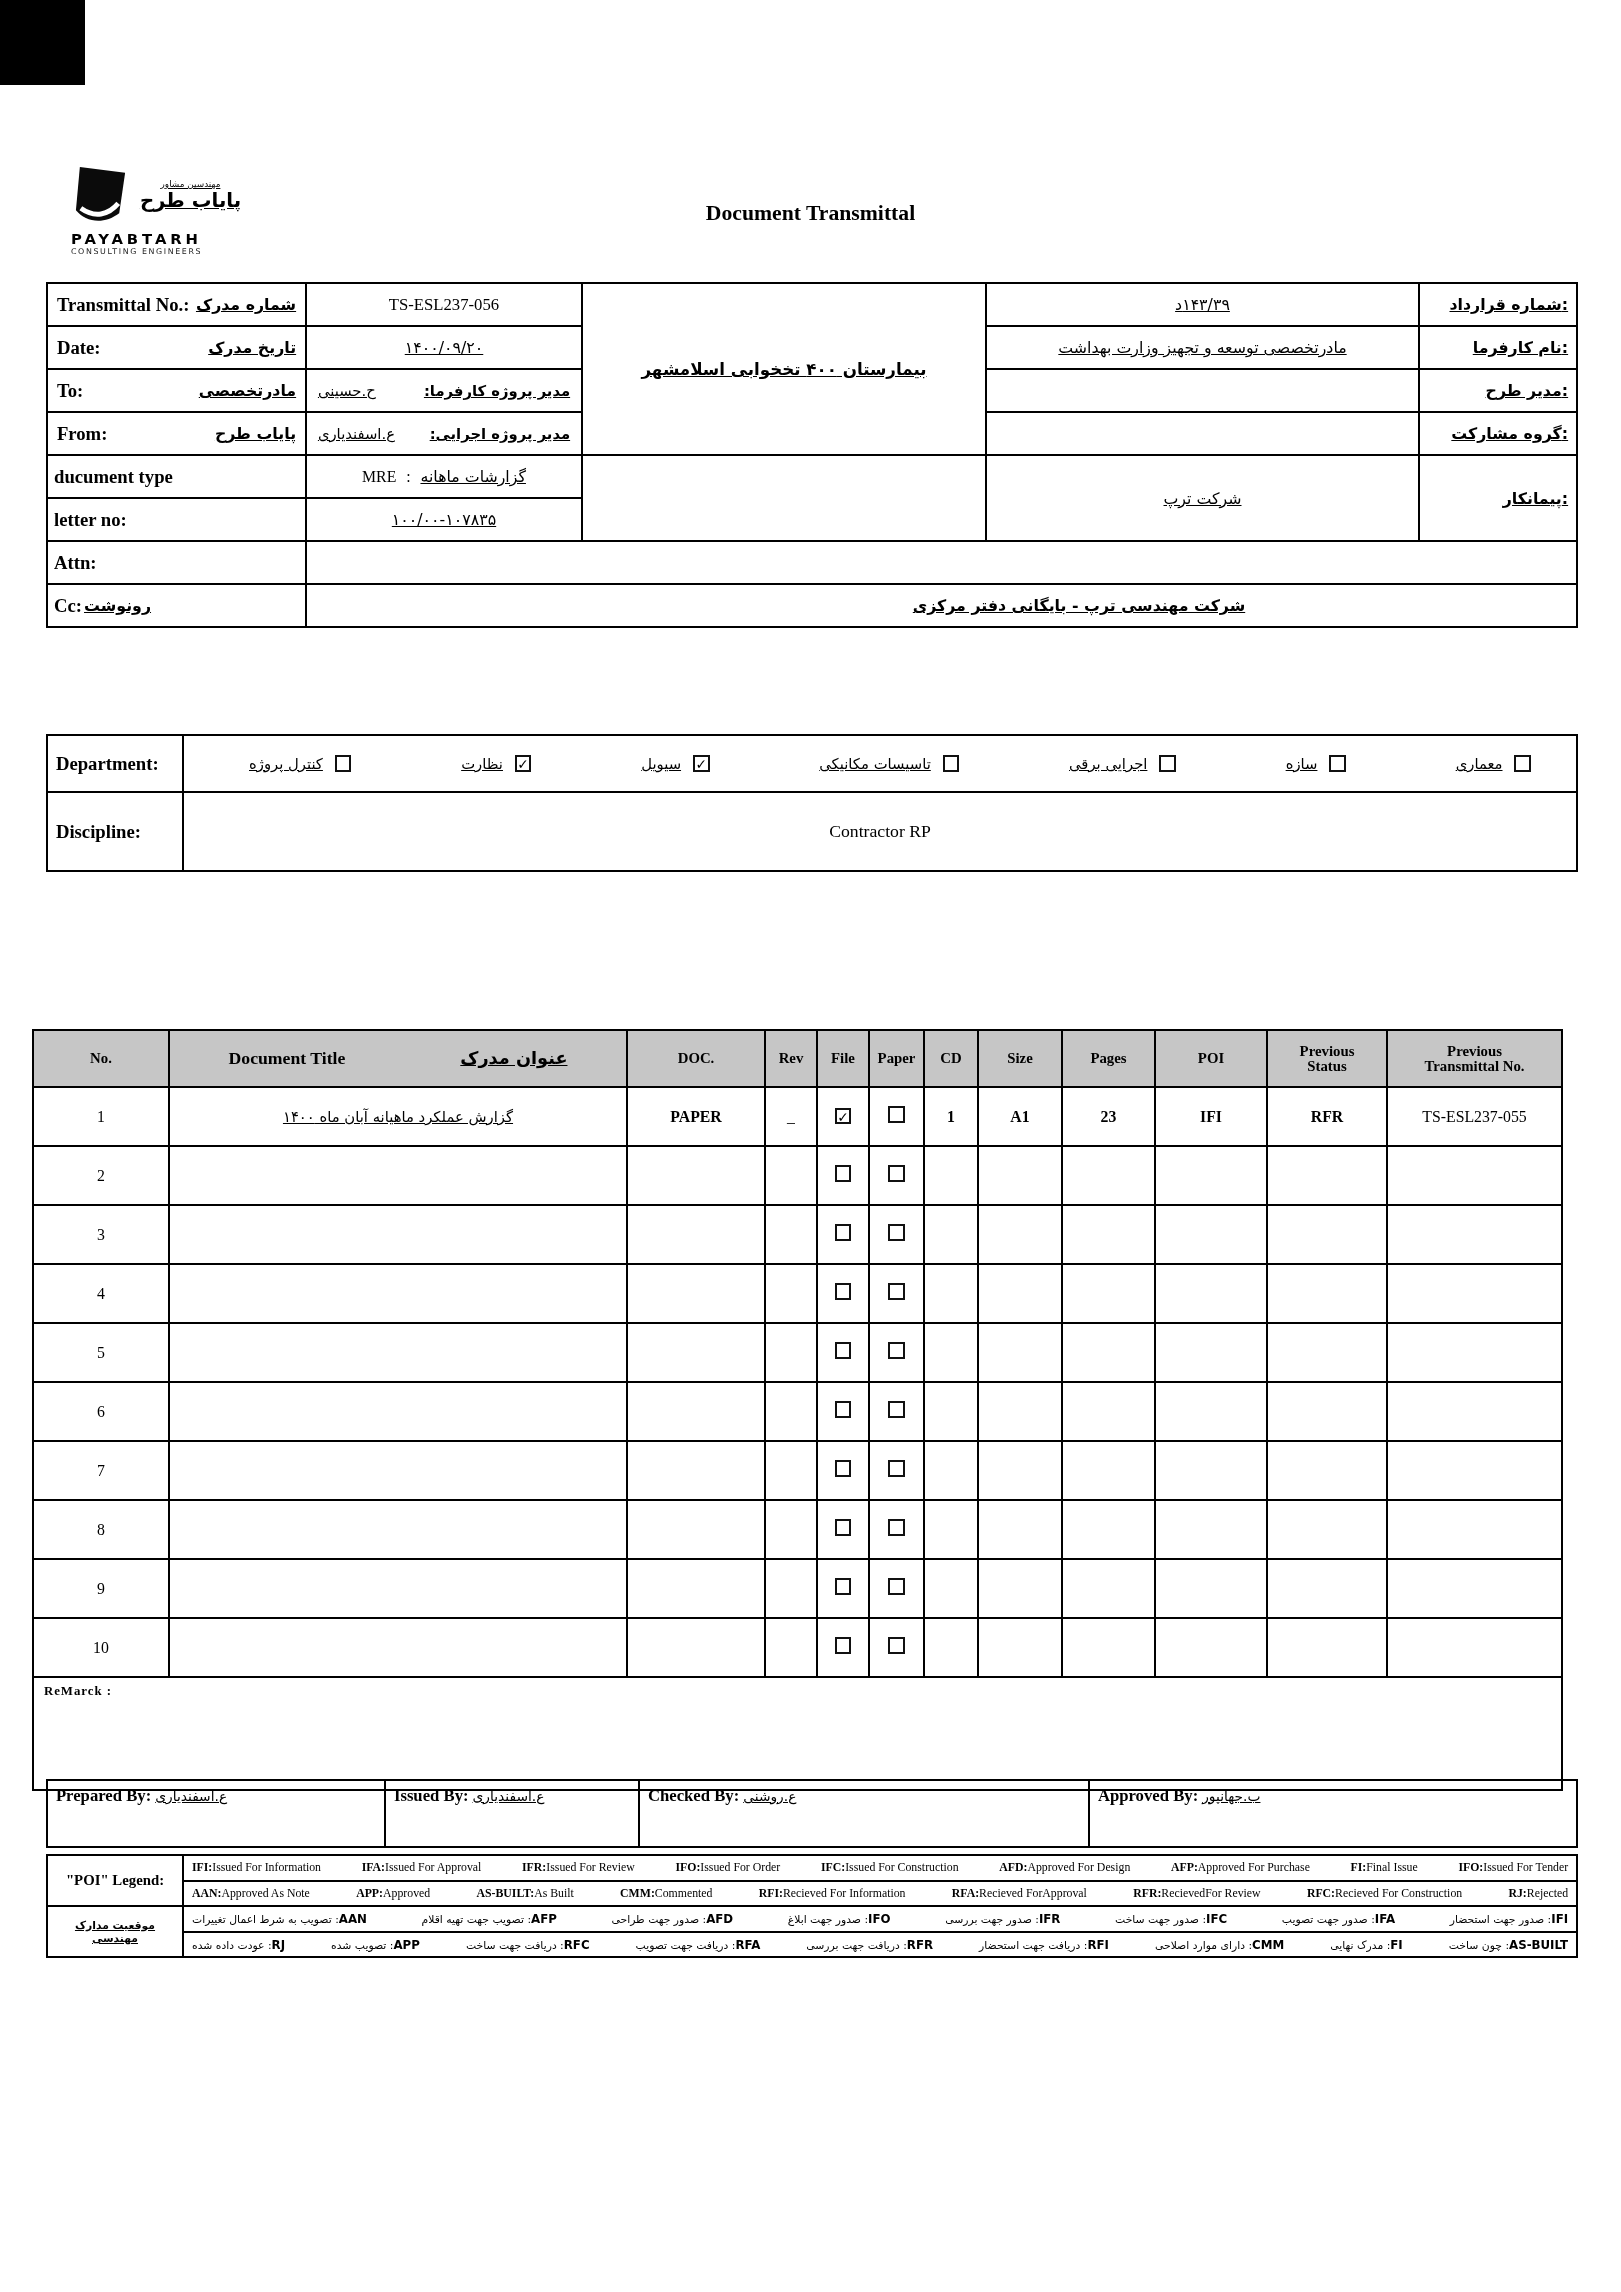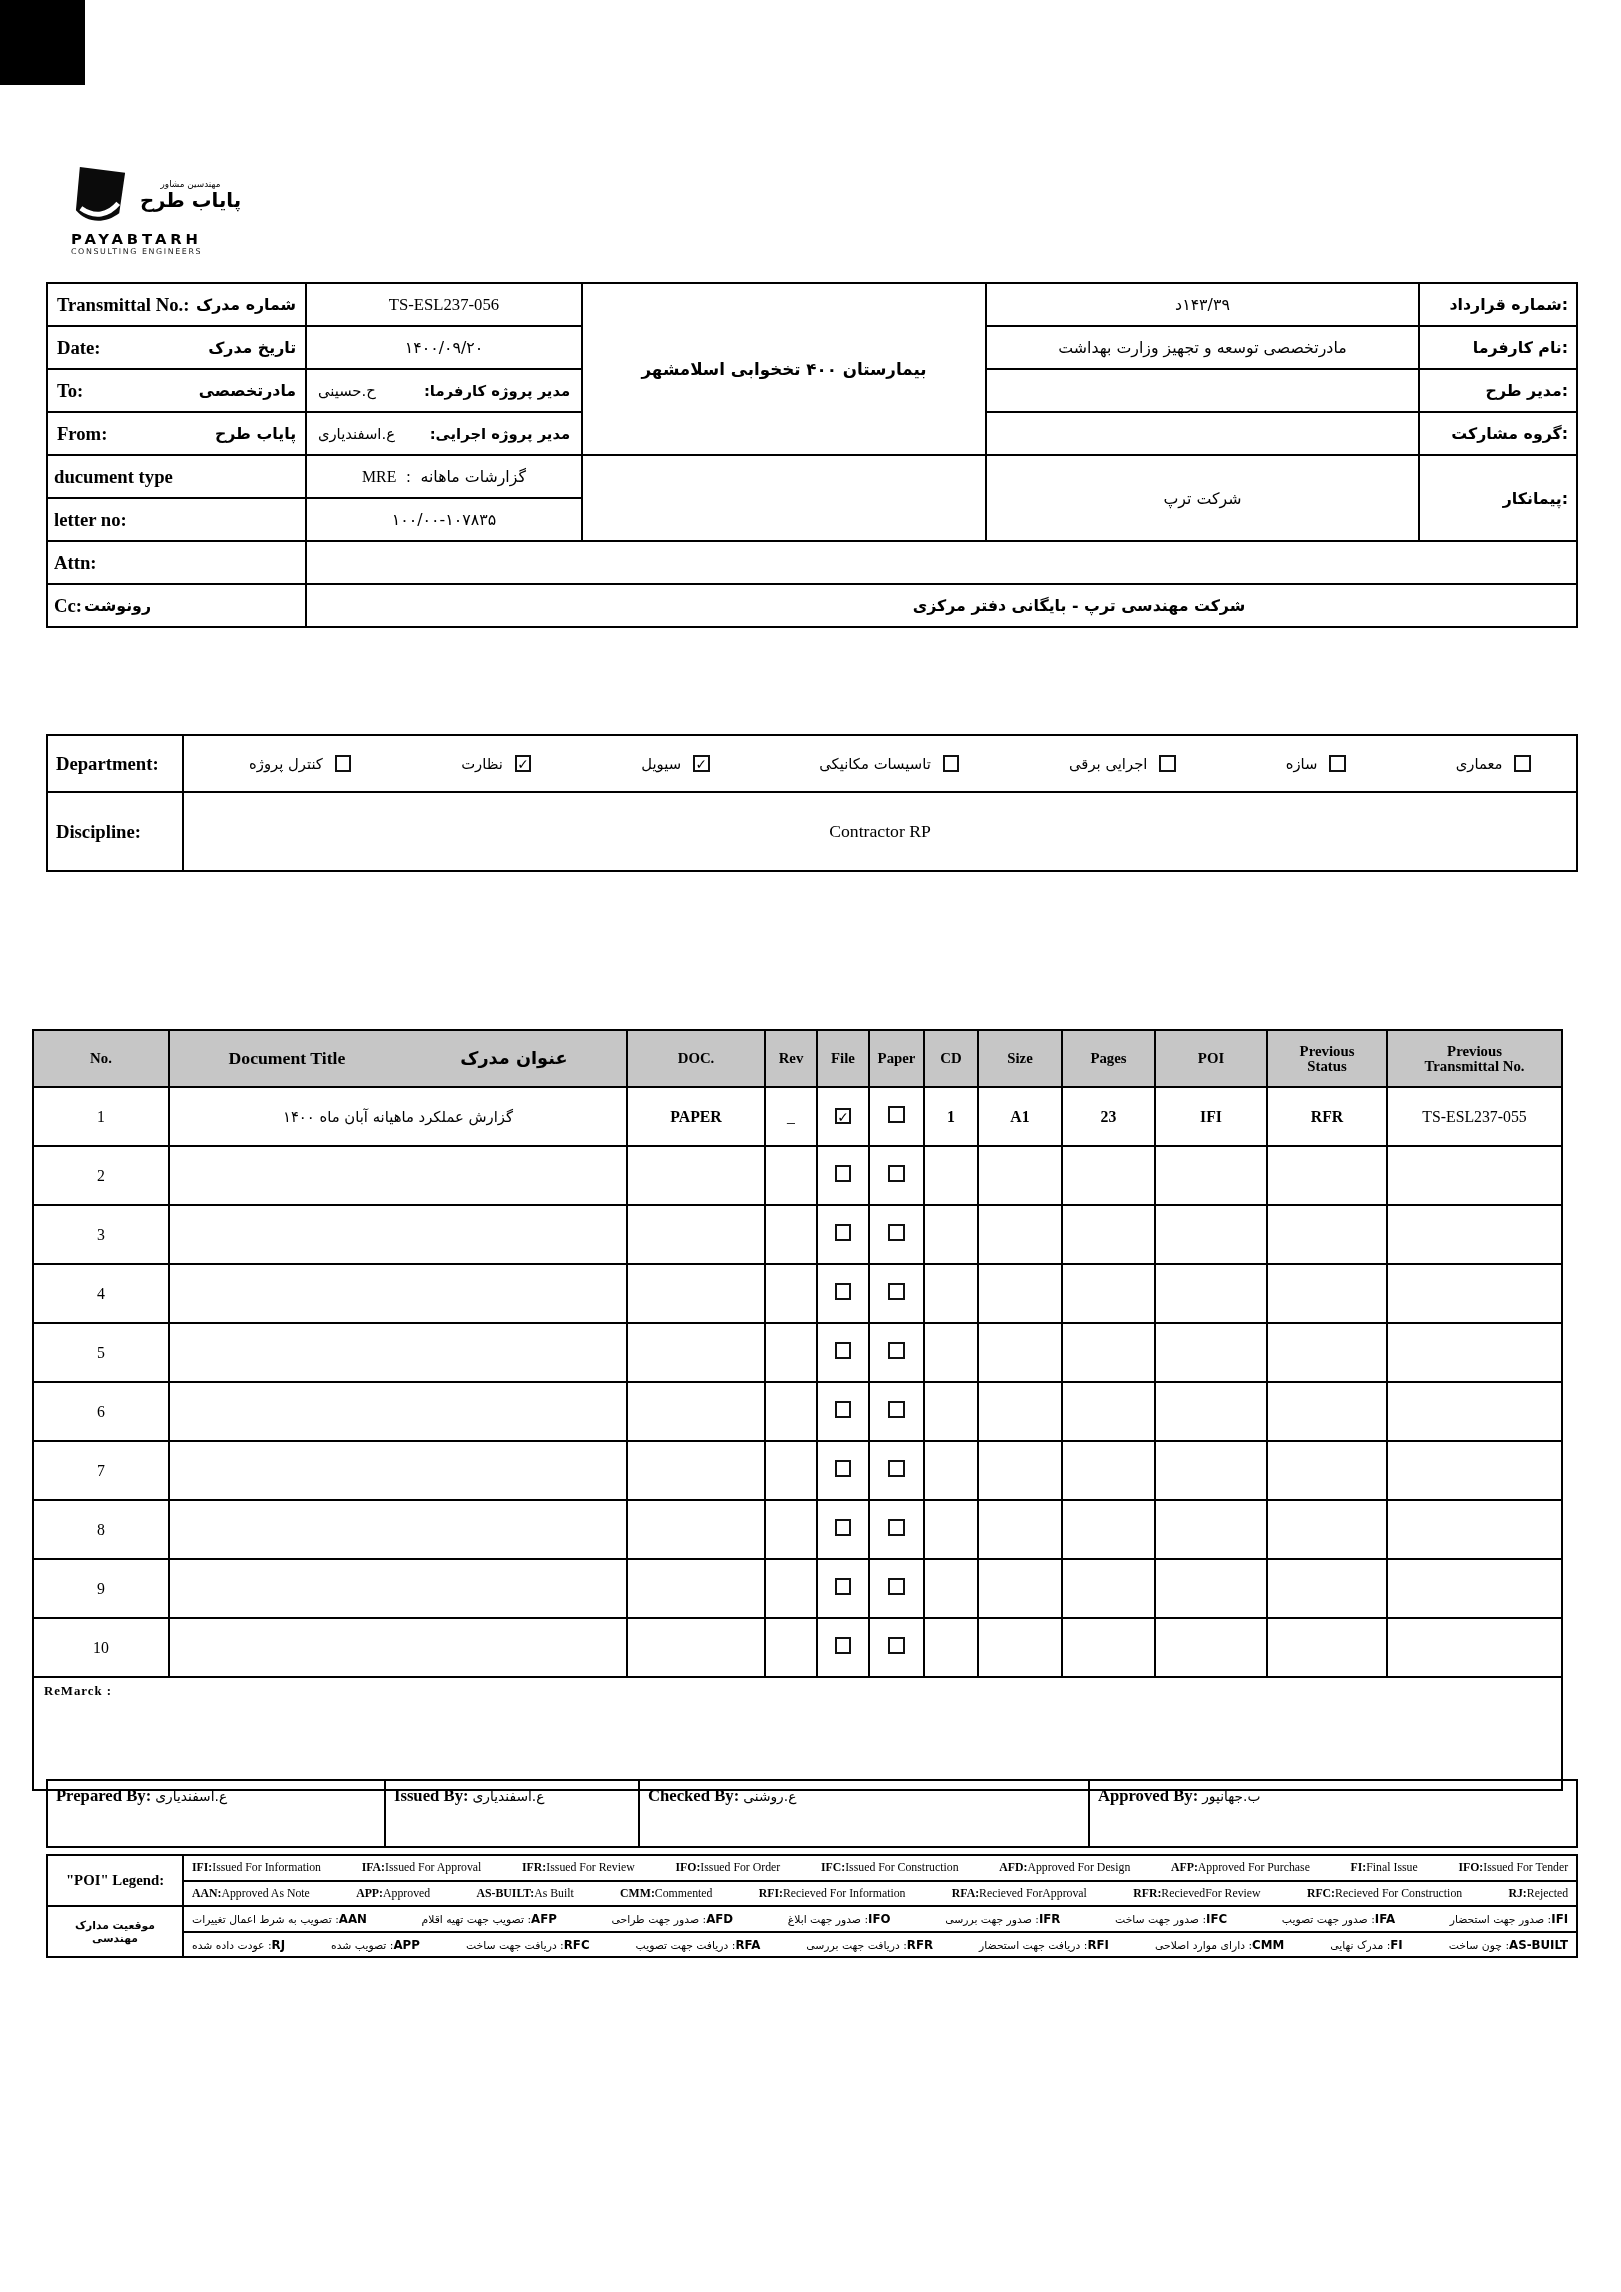--- a/index.html
+++ b/index.html
@@ -1,18 +1,18 @@
 <!DOCTYPE html>
 <html><head>
 <meta charset="utf-8">
 <style>
   html,body{margin:0;padding:0;background:#fff;}
   .page{position:relative;width:1621px;height:2292px;background:#fff;overflow:hidden;
         font-family:"Liberation Serif","DejaVu Serif",serif;color:#000;}
-  .fa{font-family:"DejaVu Sans",sans-serif;}
+  .fa{font-family:"DejaVu Sans",sans-serif;text-decoration:underline;}
   .b{font-weight:bold;}
   .sm{font-size:13.8px;}
 
   
   .scan-corner{position:absolute;left:0;top:0;width:85px;height:85px;background:#000;}
 
   
   .logo{position:absolute;left:71px;top:164px;width:227px;}
   .logo-top{display:flex;align-items:center;gap:7.9px;}
   .logo-fa-block{text-align:center;}
@@ -102,20 +102,21 @@
       </svg>
       <div class="logo-fa-block">
         <div class="logo-tagline fa">مهندسین مشاور</div>
         <div class="logo-brand-fa fa">پایاب طرح</div>
       </div>
     </div>
     <div class="logo-en">PAYABTARH</div>
     <div class="logo-sub">CONSULTING ENGINEERS</div>
   </div>
 
+  <div class="doc-title">Document Transmittal</div>
 
   <table class="hdr">
     <colgroup>
         <col style="width:259px">
         <col style="width:276px">
         <col style="width:404px">
         <col style="width:433px">
         <col style="width:158px">
       </colgroup>
     <tbody>

